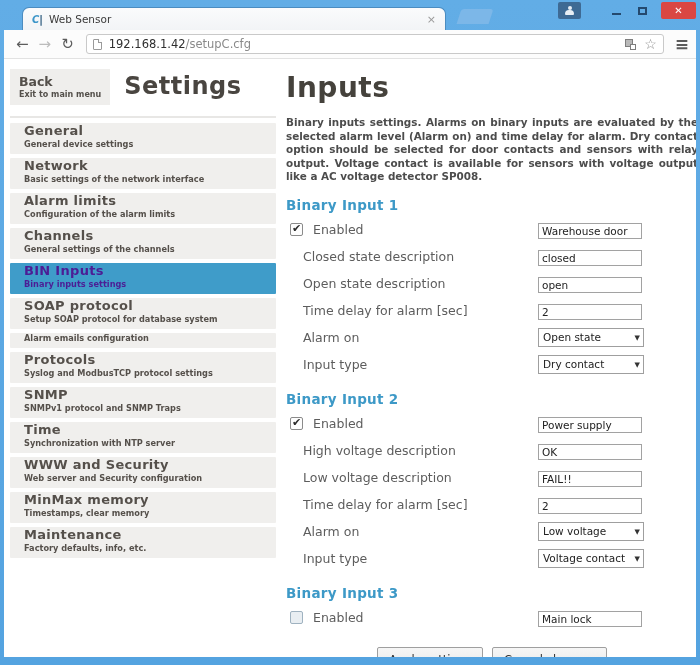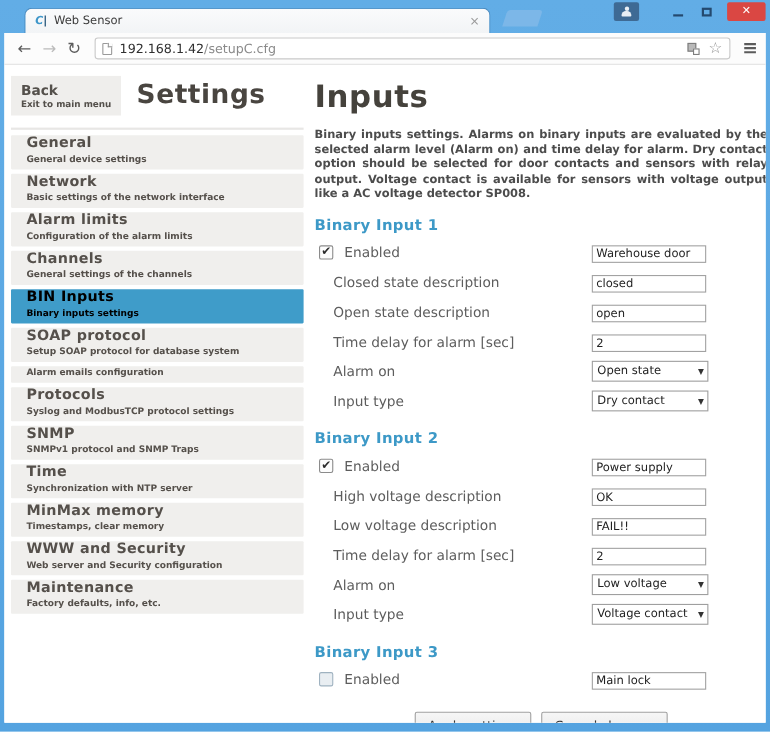--- a/index.html
+++ b/index.html
@@ -76,21 +76,21 @@
   .sb-header { display:flex; align-items:flex-start; border-bottom:2px solid #e8e7e5; padding-bottom:11px; }
   .back-box { background:#efeeec; padding:5px 9px 6px 9px; cursor:pointer; }
   .back-title { font-size:12.5px; font-weight:bold; color:#54504b; }
   .back-sub { font-size:8px; font-weight:bold; color:#54504b; margin-top:1px; }
   .settings-title { font-size:24px; font-weight:bold; color:#494540; margin:3px 0 0 14px; letter-spacing:0.5px; }
   .sb-items { margin-top:5px; }
   .sb-item { background:#f0efed; margin-bottom:4px; padding:0 8px 5px 14px; cursor:pointer; border-radius:1px; }
   .sb-item .ttl { font-size:13px; font-weight:bold; color:#55504b; letter-spacing:0.3px; }
   .sb-item .sub { font-size:8.2px; font-weight:bold; color:#55504b; margin-top:1px; }
   .sb-item.selected { background:#3f9cc9; }
-  .sb-item.selected .ttl, .sb-item.selected .sub { color:#000000; }
+  .sb-item.selected .ttl, .sb-item.selected .sub { color:#4c1d95; }
 
   
   .content { flex:1; padding:10px 26px 0 10px; }
   .page-title { font-size:28px; font-weight:bold; color:#45423c; margin:2px 0 0 0; letter-spacing:0.5px; }
   .intro { font-size:10.4px; font-weight:bold; color:#4c4c4c; text-align:justify; line-height:1.3; margin-top:12px; width:412px; }
   .section-h { font-size:13.5px; font-weight:bold; color:#3d99c7; margin:13px 0 3px 0; letter-spacing:0.3px; }
   .row { position:relative; height:27px; display:flex; align-items:center; width:412px; }
   .row-label { font-size:12.5px; color:#5d5d5d; margin-left:17px; }
   .cb { width:13px; height:13px; border:1px solid #8b8b8b; border-radius:2px; background:#fdfdfd; margin-left:4px; position:relative; flex:none; cursor:pointer; }
   .cb.checked:after { content:"✔"; position:absolute; left:1px; top:-2px; font-size:11px; color:#2b2b2b; }
@@ -198,26 +198,26 @@
           </div>
           <div class="sb-item">
             <div class="ttl">SNMP</div>
             <div class="sub">SNMPv1 protocol and SNMP Traps</div>
           </div>
           <div class="sb-item">
             <div class="ttl">Time</div>
             <div class="sub">Synchronization with NTP server</div>
           </div>
           <div class="sb-item">
+            <div class="ttl">WWW and Security</div>
+            <div class="sub">Web server and Security configuration</div>
+          </div>
+          <div class="sb-item">
             <div class="ttl">MinMax memory</div>
             <div class="sub">Timestamps, clear memory</div>
-          </div>
-          <div class="sb-item">
-            <div class="ttl">WWW and Security</div>
-            <div class="sub">Web server and Security configuration</div>
           </div>
           <div class="sb-item">
             <div class="ttl">Maintenance</div>
             <div class="sub">Factory defaults, info, etc.</div>
           </div>
         </div>
       </div>
 
       <div class="content">
         <div class="page-title">Inputs</div>

